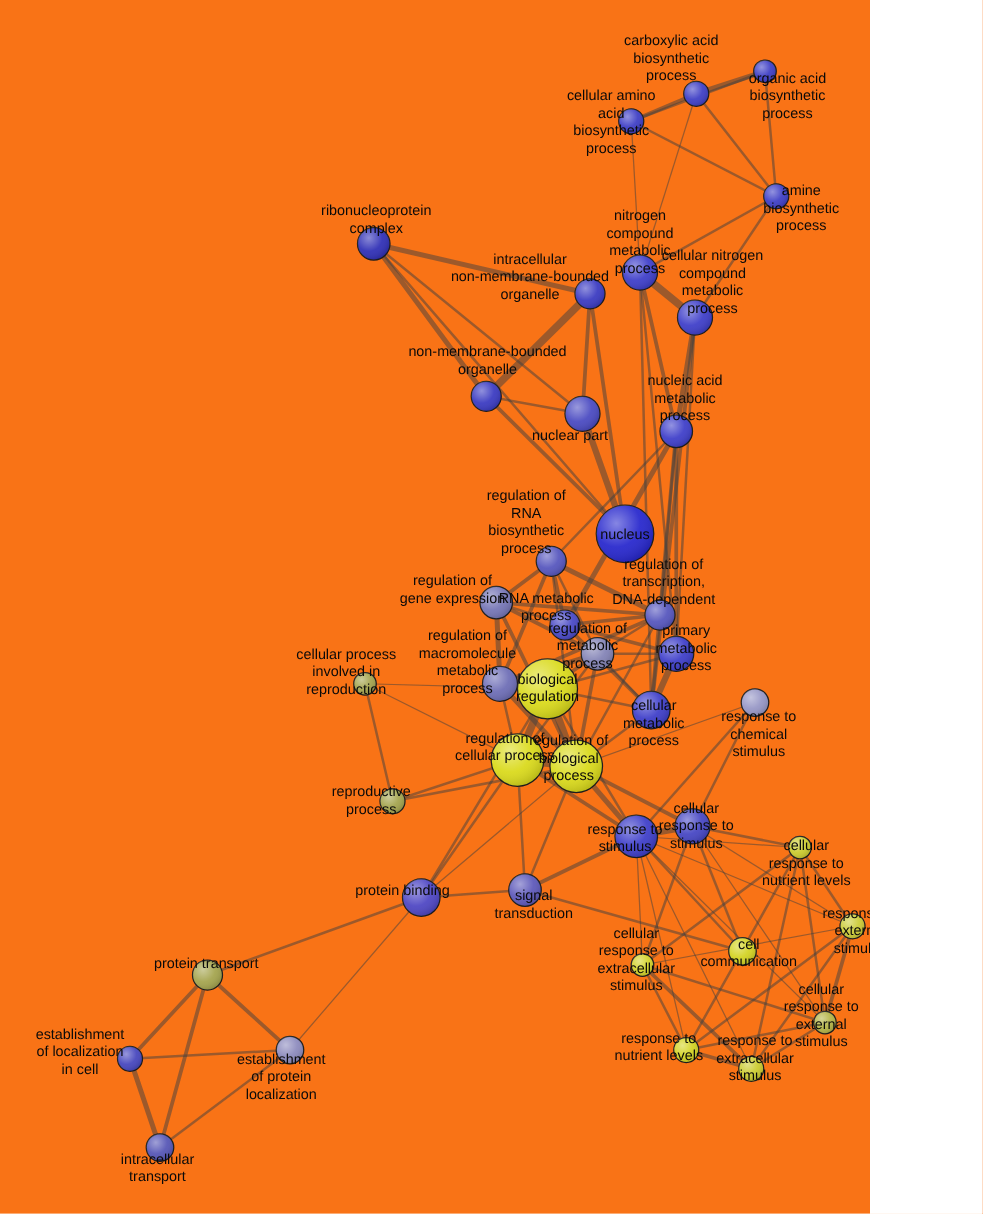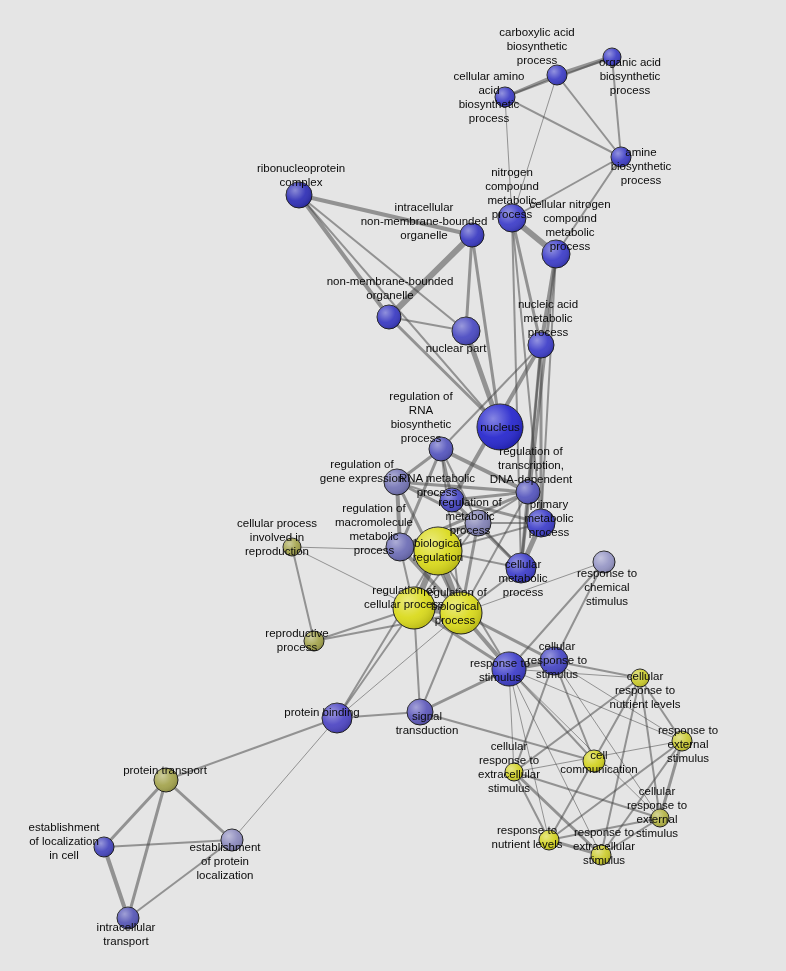--- a/index.html
+++ b/index.html
@@ -1,24 +1,24 @@
 <!DOCTYPE html>
 <html><head>
 <meta charset="utf-8">
 <style>
   html, body {
     margin: 0;
     padding: 0;
     background: #ffffff;
   }
   .canvas-wrap {
-    width: 786px;
+    width: 696px;
     height: 971px;
     position: relative;
-    background: #e5e5e5;
+    background: #f97316;
     overflow: hidden;
   }
   svg { display: block; }
   svg text {
     font-family: "Liberation Sans", sans-serif;
     font-size: 11.5px;
     fill: #0a0a0a;
   }
 </style>
 </head>

